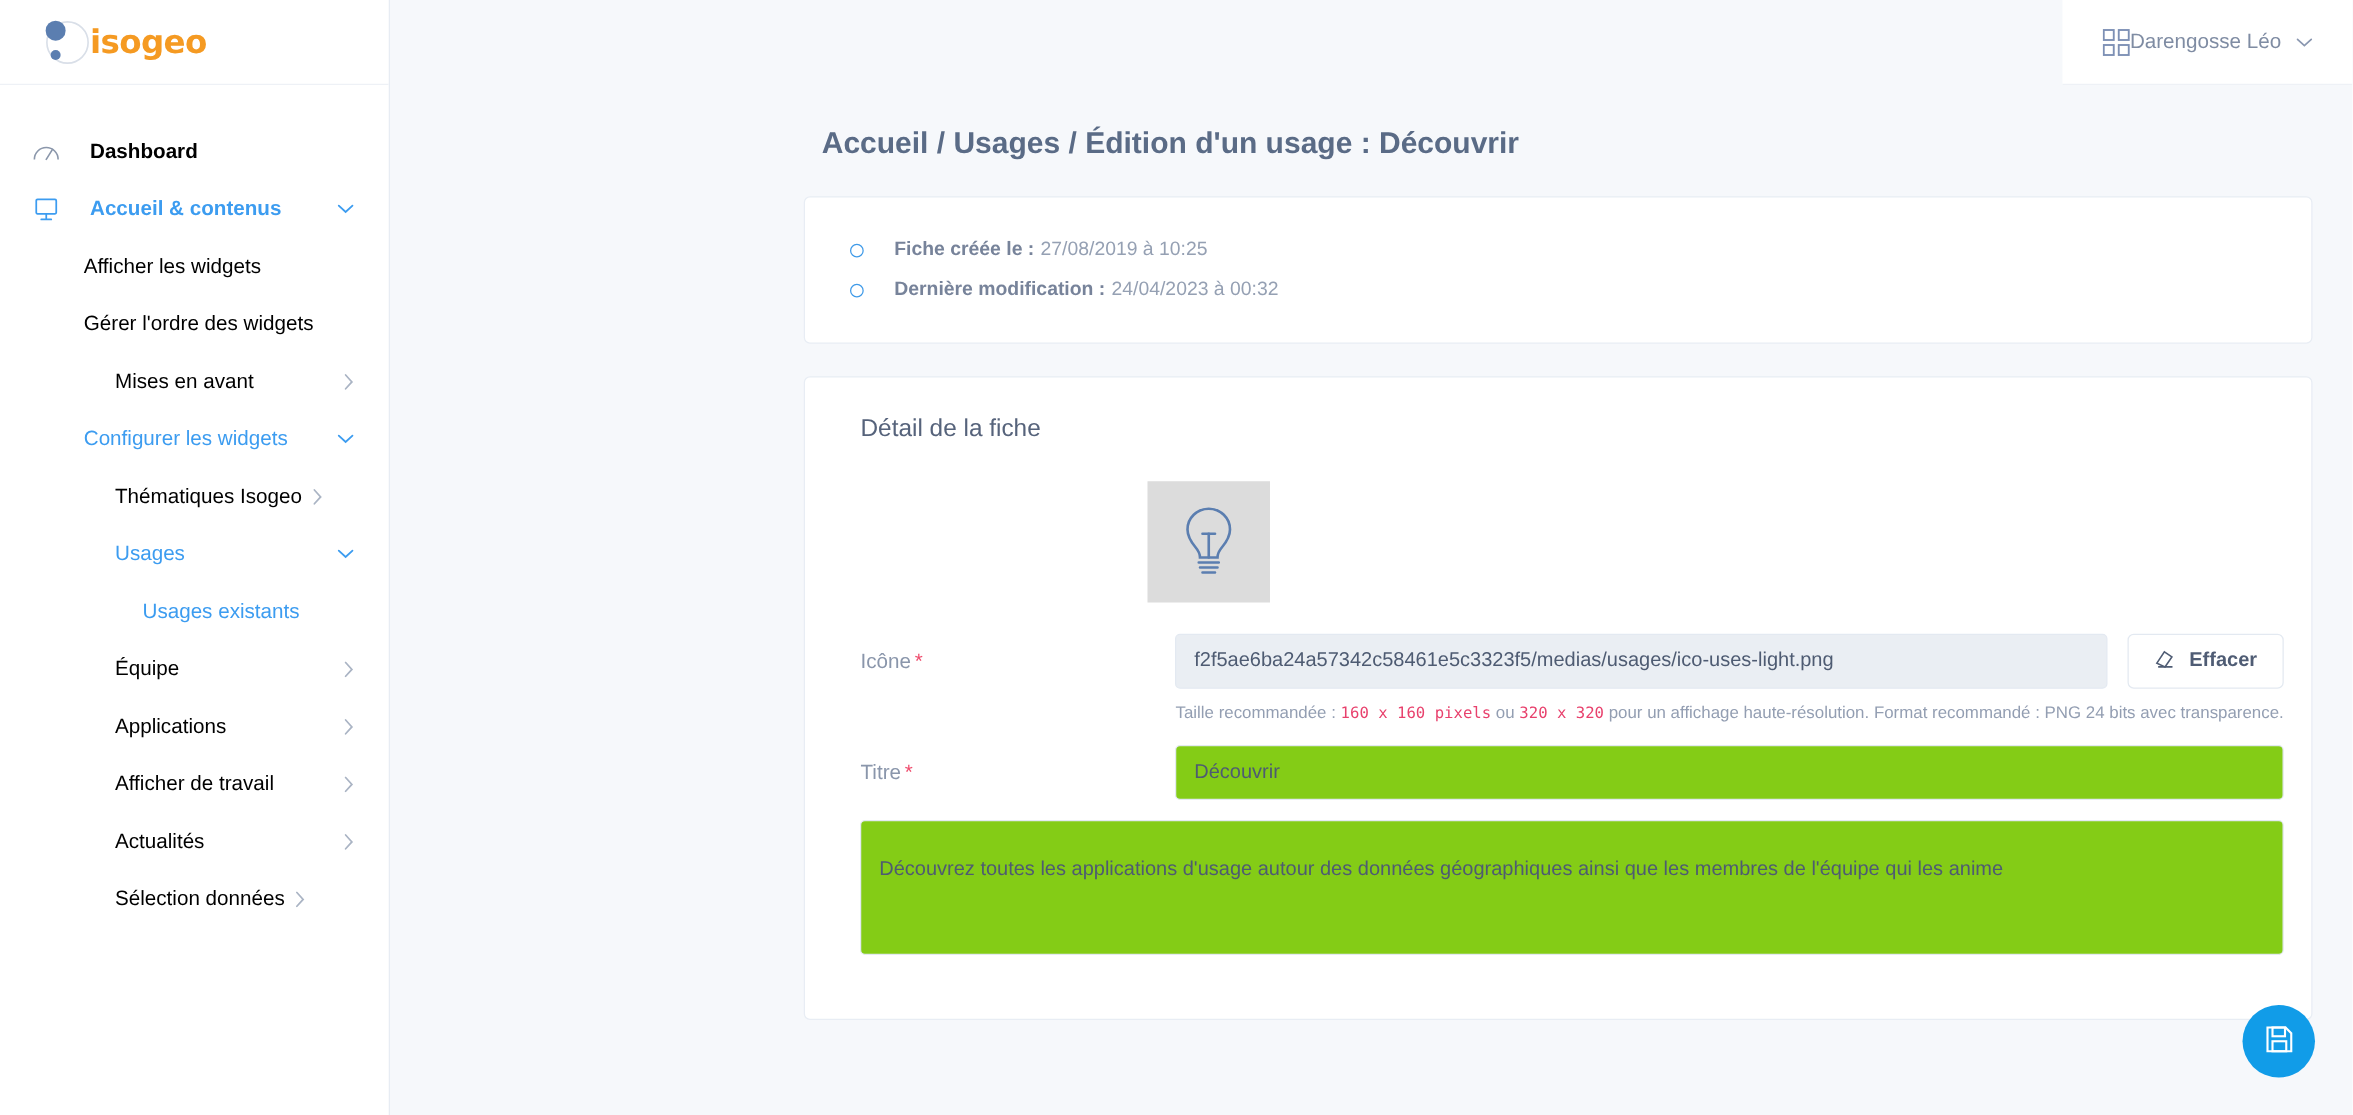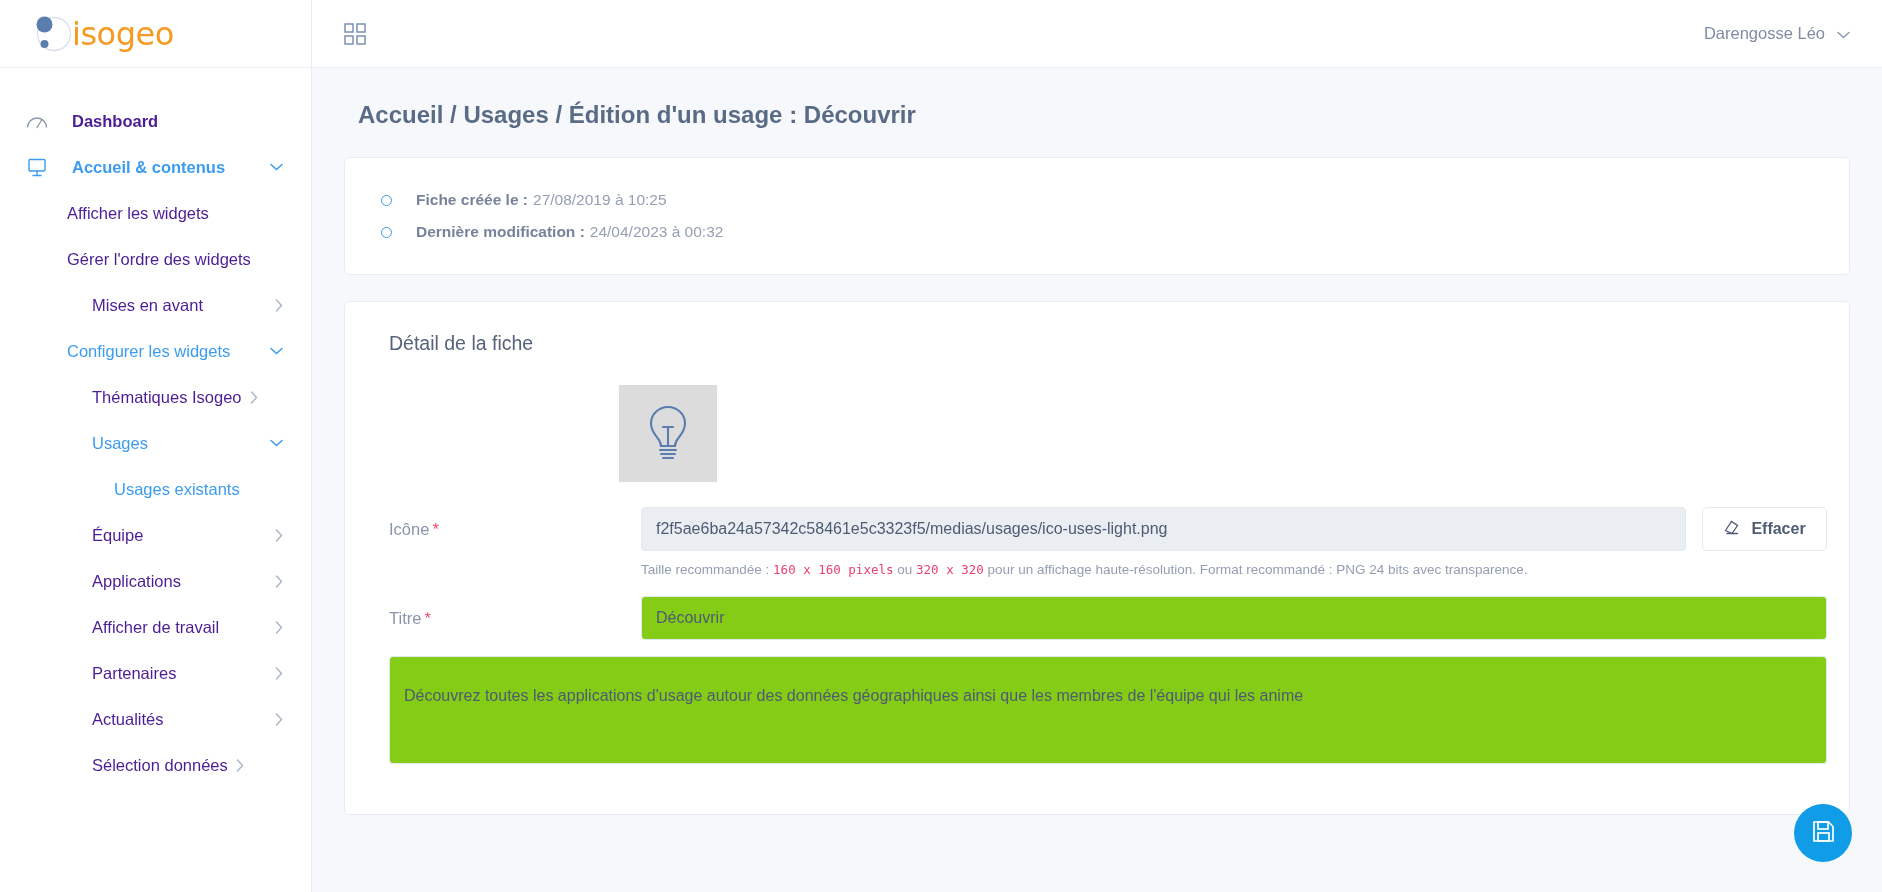--- a/index.html
+++ b/index.html
@@ -36,22 +36,22 @@
     height: 68px;
     min-height: 68px;
     display: flex;
     align-items: center;
     padding-left: 30px;
     border-bottom: 1px solid #eef1f6;
   }
   .logo-wrap { display: flex; align-items: center; }
   .logo-mark { width: 46px; height: 42px; display: block; }
   .logo-text {
-    font-size: 32px;
-    font-weight: 400;
+    font-size: 26px;
+    font-weight: 700;
     color: #f59a22;
     letter-spacing: -0.5px;
     margin-left: -4px;
     font-family: "DejaVu Sans", sans-serif;
   }
 
   .nav {
     padding-top: 30px;
     flex: 1;
     overflow: hidden;
@@ -69,21 +69,21 @@
   .nav-icon {
     width: 34px;
     margin-left: 20px;
     display: flex;
     align-items: center;
     justify-content: center;
     color: #8b97ab;
   }
   .nav-row.lvl1 .nav-icon.blue { color: #3c9cf0; }
 
-  .nav-label { color: #4c1d95; white-space: nowrap; }
+  .nav-label { color: #000000; white-space: nowrap; }
   .nav-row.lvl1 .nav-label { font-weight: 700; margin-left: 18px; }
   .nav-row.lvl1.active .nav-label { color: #3c9cf0; }
   .nav-row.lvl2 { padding-left: 67px; }
   .nav-row.lvl3 { padding-left: 92px; }
   .nav-row.lvl4 { padding-left: 114px; }
   .nav-row.blue .nav-label { color: #3c9cf0; }
 
   .chev {
     margin-left: auto;
     margin-right: 28px;
@@ -95,20 +95,21 @@
   .chev.tight { margin-left: 8px; margin-right: 0; }
 
   
   .main {
     flex: 1;
     height: 892px;
     display: flex;
     flex-direction: column;
     background: #f6f8fb;
     overflow: hidden;
+    align-items: flex-end;
   }
 
   .topbar {
     height: 68px;
     min-height: 68px;
     background: #ffffff;
     border-bottom: 1px solid #eef1f6;
     display: flex;
     align-items: center;
     padding: 0 32px 0 32px;
@@ -379,28 +380,20 @@
 
       <div class="nav-row lvl3">
         <span class="nav-label">Afficher de travail</span>
         <span class="chev">
           <svg width="8" height="13" viewBox="0 0 8 13" fill="none" stroke="#aab4c4" stroke-width="1.4">
               <path d="M1.5 1 L6.5 6.5 L1.5 12" stroke-linecap="round"></path>
             </svg>
         </span>
       </div>
 
-      <div class="nav-row lvl3">
-        <span class="nav-label">Partenaires</span>
-        <span class="chev">
-          <svg width="8" height="13" viewBox="0 0 8 13" fill="none" stroke="#aab4c4" stroke-width="1.4">
-              <path d="M1.5 1 L6.5 6.5 L1.5 12" stroke-linecap="round"></path>
-            </svg>
-        </span>
-      </div>
 
       <div class="nav-row lvl3">
         <span class="nav-label">Actualités</span>
         <span class="chev">
           <svg width="8" height="13" viewBox="0 0 8 13" fill="none" stroke="#aab4c4" stroke-width="1.4">
               <path d="M1.5 1 L6.5 6.5 L1.5 12" stroke-linecap="round"></path>
             </svg>
         </span>
       </div>
 

